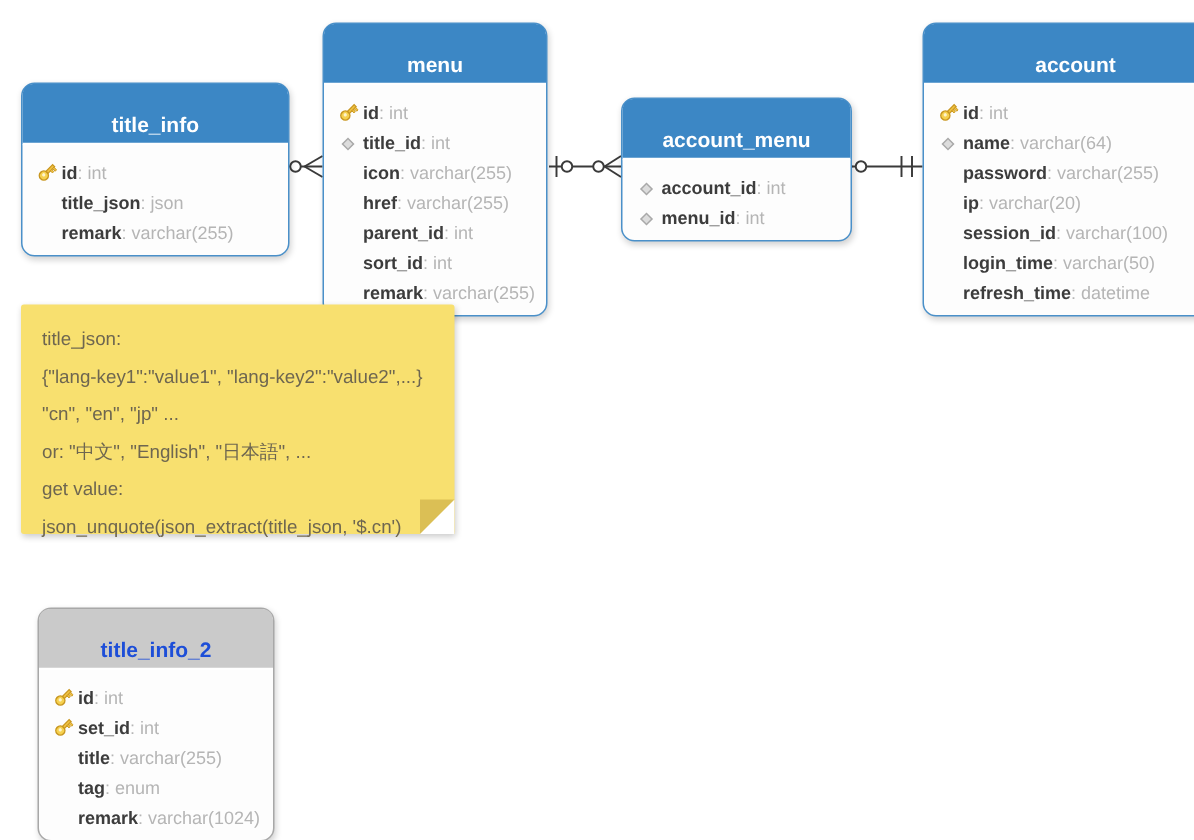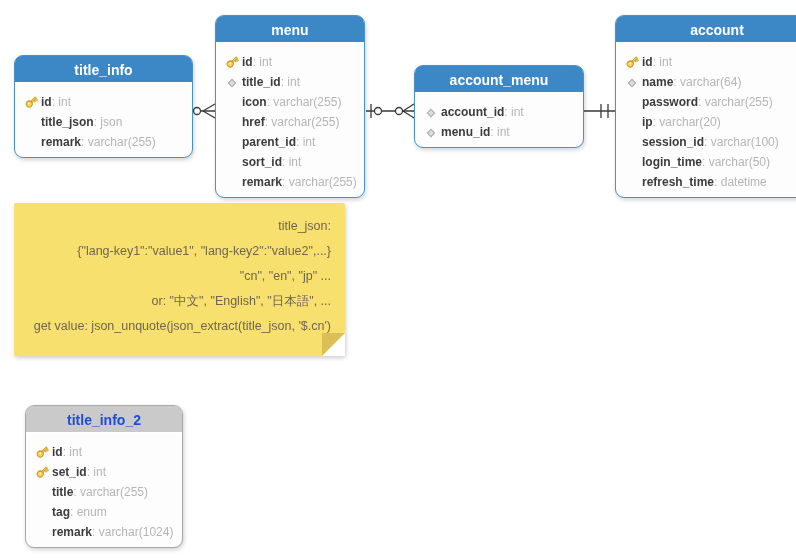--- a/index.html
+++ b/index.html
@@ -16,50 +16,49 @@
     position:absolute;z-index:2;
     background:#fdfdfd;
     border:1.5px solid #4a90c9;
     border-radius:9px;
     box-shadow:1px 2px 4px rgba(0,0,0,0.18);
     box-sizing:border-box;
   }
   .etable__header{
     background:#3c87c5;color:#ffffff;
     font-weight:bold;font-size:14px;text-align:center;
-    padding:6px 4px 4px 4px;
+    padding:19px 4px 4px 4px;
     border-radius:7px 7px 0 0;
     border-bottom:2px solid #ffffff;
   }
   .etable__body{padding:5px 6px 8px 5px;}
   .erow{display:flex;align-items:flex-end;height:20px;font-size:12px;white-space:nowrap;}
   .ic{width:21px;min-width:21px;display:flex;align-items:center;justify-content:center;}
   .fname{font-weight:bold;color:#3c3c3c;}
   .ftype{color:#b5b5b5;}
   .ftype::before{content:": ";white-space:pre;}
 
   .etable--gray{border-color:#a8a8a8;}
   .etable--gray .etable__header{background:#cacaca;color:#1d4ed8;}
 
   .t-title_info{left:14px;top:55px;width:179px;}
   .t-menu{left:215px;top:15px;width:150px;}
-  .t-account_menu{left:414px;top:65px;width:170px;}
+  .t-account_menu{left:414px;top:65px;width:154px;}
   .t-account{left:615px;top:15px;width:204px;}
   .t-title_info_2{left:25px;top:405px;width:158px;}
 
   .note{
     position:absolute;z-index:2;
-    left:14px;top:203px;width:331px;height:153px;
+    left:14px;top:203px;width:289px;height:153px;
     background:#f8e06f;
     box-sizing:border-box;
     padding:11px 14px;
     font-size:12.5px;line-height:25px;color:#6e6650;
     box-shadow:1px 2px 4px rgba(0,0,0,0.2);
     border-radius:2px;
-    text-align:right;
   }
   .note__fold{
     position:absolute;right:0;bottom:0;width:0;height:0;
     border-style:solid;
     border-width:23px 23px 0 0;
     border-color:#dbbf55 #ffffff;
   }
 </style>
 </head>
 <body>

